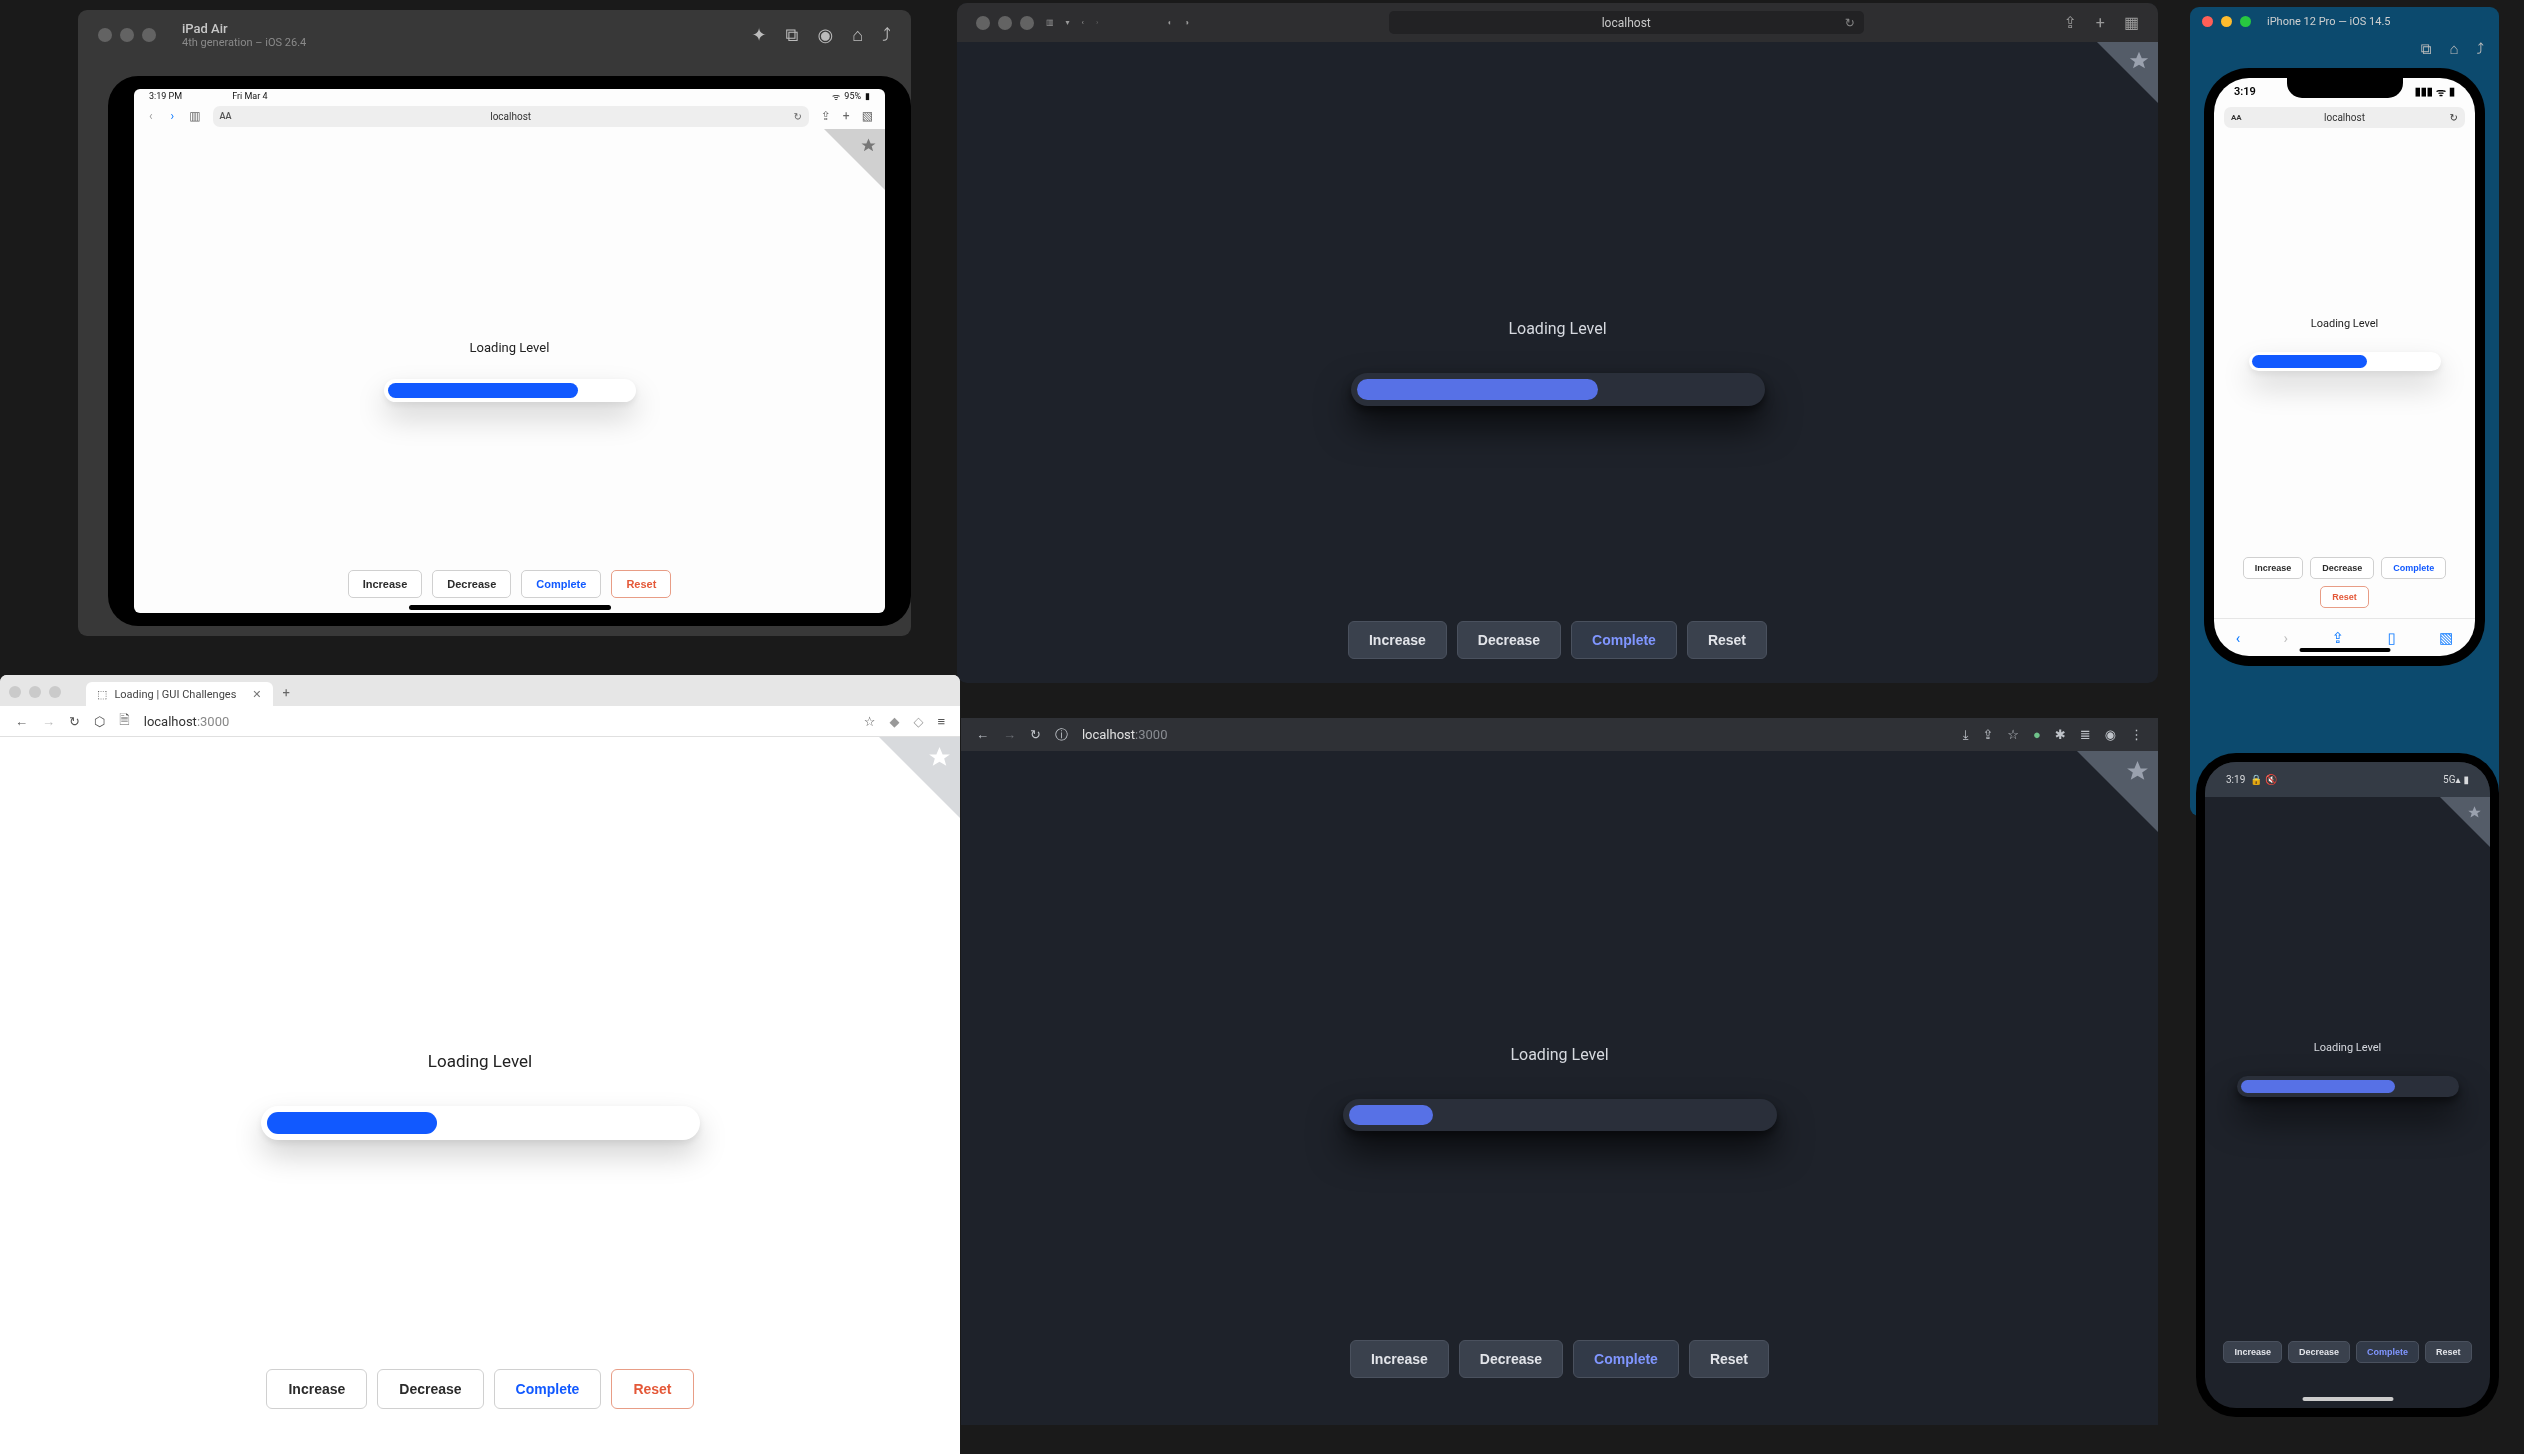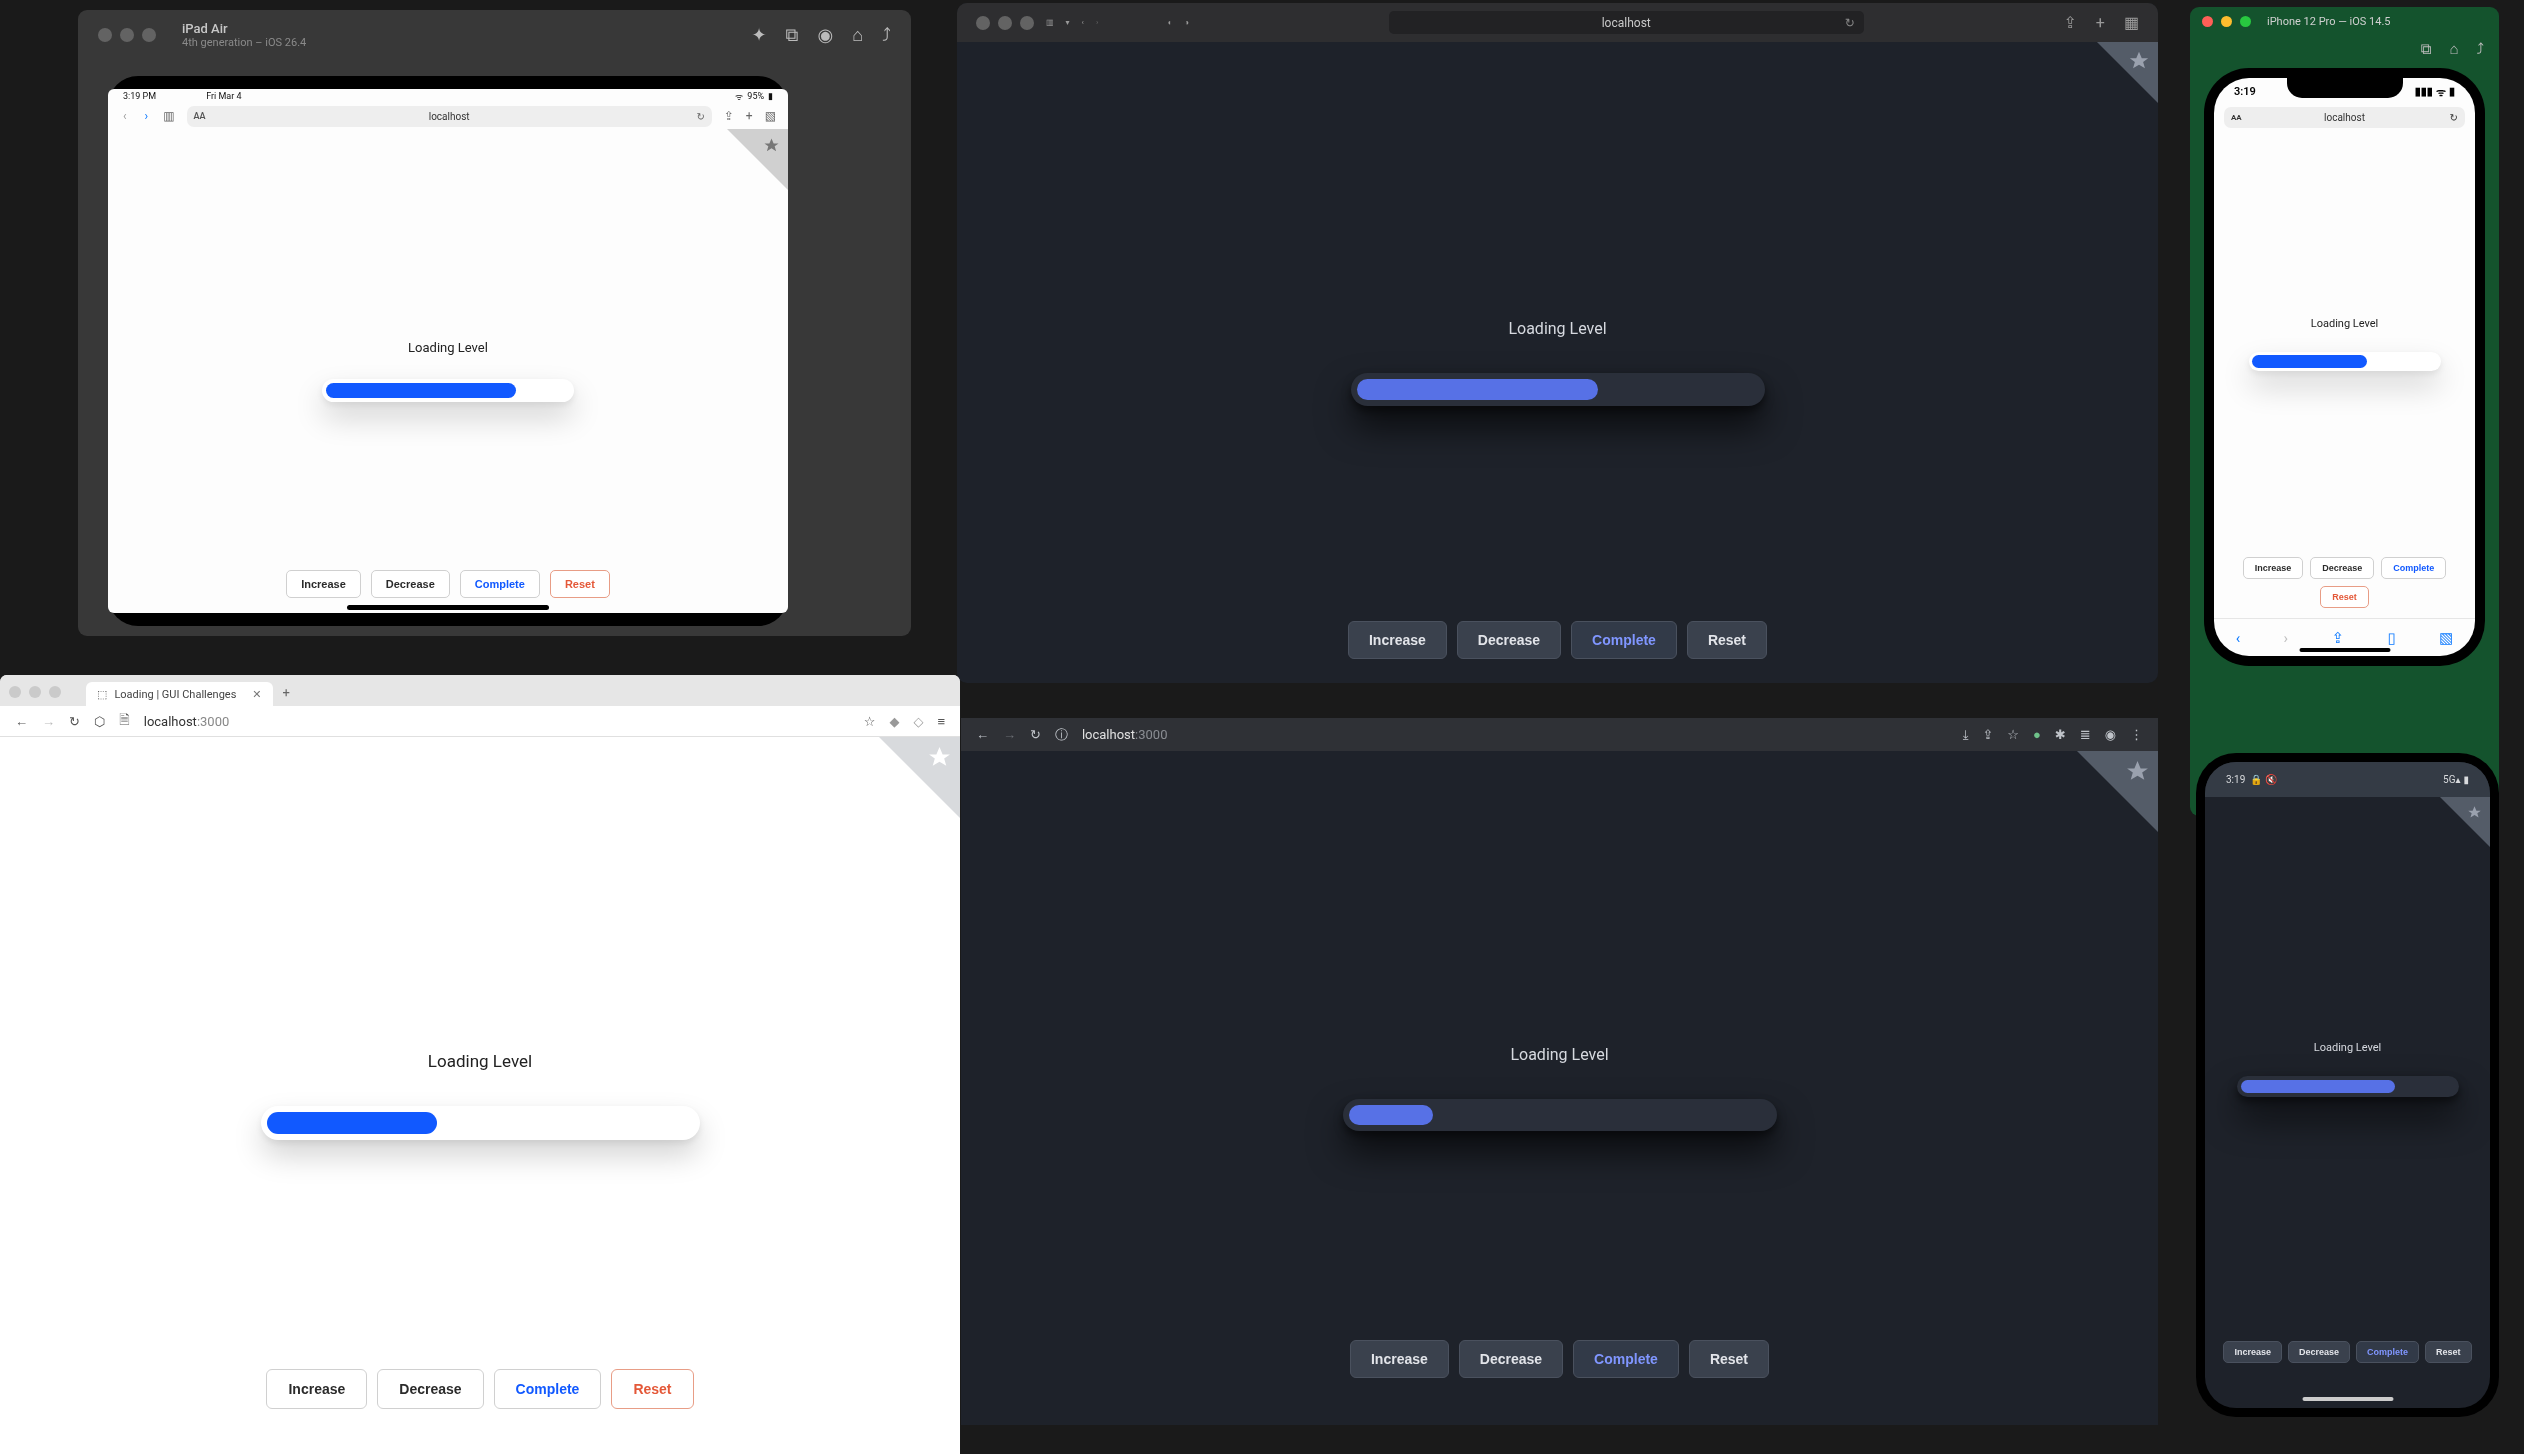--- a/index.html
+++ b/index.html
@@ -30,21 +30,21 @@
 .traffic-dots { display: flex; gap: 8px; }
 .traffic-dots span { width: 14px; height: 14px; border-radius: 50%; background: #636363; }
 .ipad-title-block { margin-left: 15px; color: #c7c7c7; }
 .ipad-title-block .t1 { font-size: 13px; font-weight: 500; }
 .ipad-title-block .t2 { font-size: 11px; color: #8a8a8a; }
 .ipad-toolbar-right { margin-left: auto; display: flex; gap: 19px; color: #bbb; font-size: 18px; }
 
 .ipad-frame {
   position: absolute;
   left: 30px; top: 66px;
-  width: 680px; height: 550px;
+  width: 803px; height: 550px;
   background: #000;
   border-radius: 30px;
   display: flex;
   align-items: center;
   justify-content: center;
 }
 .ipad-screen {
   width: 751px; height: 524px;
   background: #fdfdfd;
   border-radius: 6px;
@@ -185,21 +185,21 @@
 .saf-content .heading-dark { font-size: 16px; margin-bottom: 35px; }
 .saf-content .prog-dark { width: 414px; height: 33px; padding: 6px; }
 .saf-btnrow { position: absolute; bottom: 24px; }
 .saf-btnrow .btn-dark { font-size: 14px; padding: 10px 20px; border-radius: 6px; }
 
 
 .panel-iphone {
   position: absolute;
   left: 2190px; top: 7px;
   width: 309px; height: 809px;
-  background: #14532d;
+  background: #0c4a6e;
   border-radius: 9px;
 }
 .iphone-titlebar { height: 29px; display: flex; align-items: center; padding: 0 12px; gap: 7px; }
 .iphone-titlebar .traffic-dots span:nth-child(1){background:#ff5f57;} 
 .iphone-titlebar .traffic-dots span:nth-child(2){background:#febc2e;}
 .iphone-titlebar .traffic-dots span:nth-child(3){background:#28c840;}
 .iphone-titlebar .traffic-dots span{width:11px;height:11px;}
 .iphone-title { color: #d0d0d0; font-size: 11px; margin-left: 9px; }
 .iphone-toolbar2 { height: 26px; display: flex; align-items: center; justify-content: flex-end; padding: 0 15px; gap: 18px; color: #bbb; font-size: 15px; }
 .iphone-frame {

